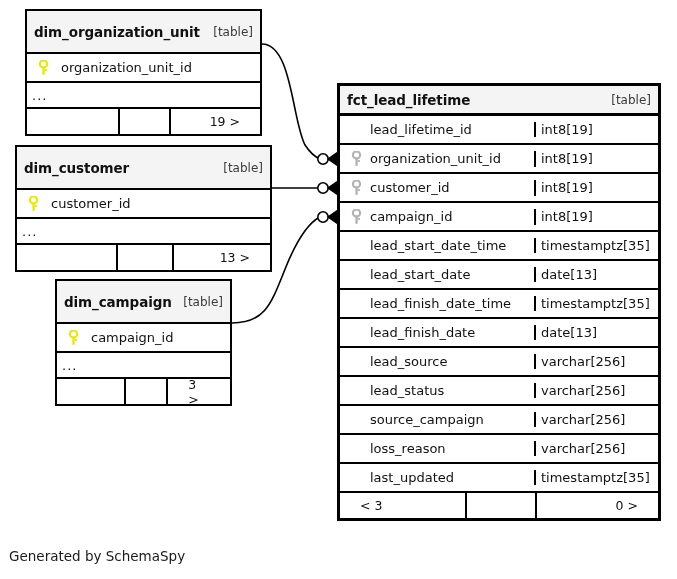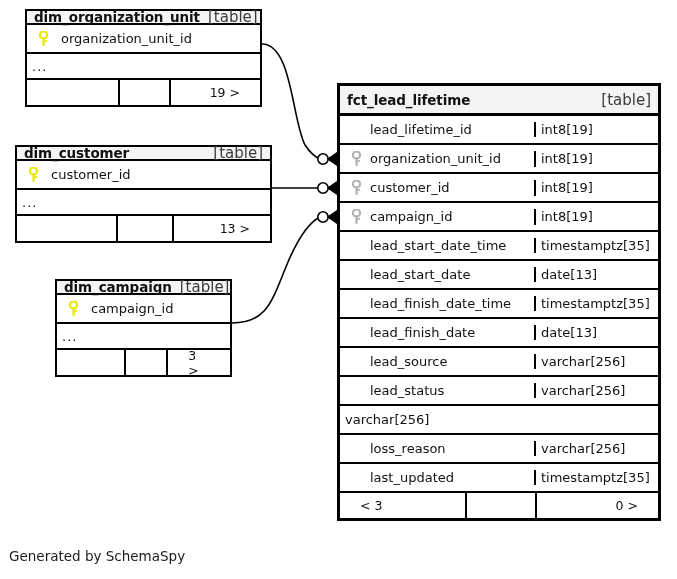--- a/index.html
+++ b/index.html
@@ -35,31 +35,31 @@
   }
   .tbl.fact { border-width: 3px; }
   .tbl-head {
     box-sizing: border-box;
     background: #f4f4f4;
     border-bottom: 2px solid #000000;
     display: flex;
     align-items: center;
     justify-content: space-between;
     padding: 0 7px;
-    height: 14px;
+    height: 43px;
   }
   .fact .tbl-head { height: 30px; border-bottom-width: 3px; }
   .tbl-name {
     font-weight: bold;
     font-size: 13.5px;
     letter-spacing: -0.1px;
     white-space: nowrap;
   }
   .tbl-tag {
-    font-size: 15px;
+    font-size: 12px;
     color: #3a3a3a;
     white-space: nowrap;
     padding-left: 8px;
   }
   .col-row {
     box-sizing: border-box;
     display: flex;
     align-items: center;
     border-bottom: 2px solid #000000;
     height: 29px;
@@ -328,20 +328,24 @@
 
     <div class="col-row">
       <span class="col-name">
         <span class="keyslot"></span>
         <span class="colname-text">lead_status</span>
       </span>
       <span class="col-type">varchar[256]</span>
     </div>
 
     <div class="col-row">
+      <span class="col-name">
+        <span class="keyslot"></span>
+        <span class="colname-text">source_campaign</span>
+      </span>
       <span class="col-type">varchar[256]</span>
     </div>
 
     <div class="col-row">
       <span class="col-name">
         <span class="keyslot"></span>
         <span class="colname-text">loss_reason</span>
       </span>
       <span class="col-type">varchar[256]</span>
     </div>

